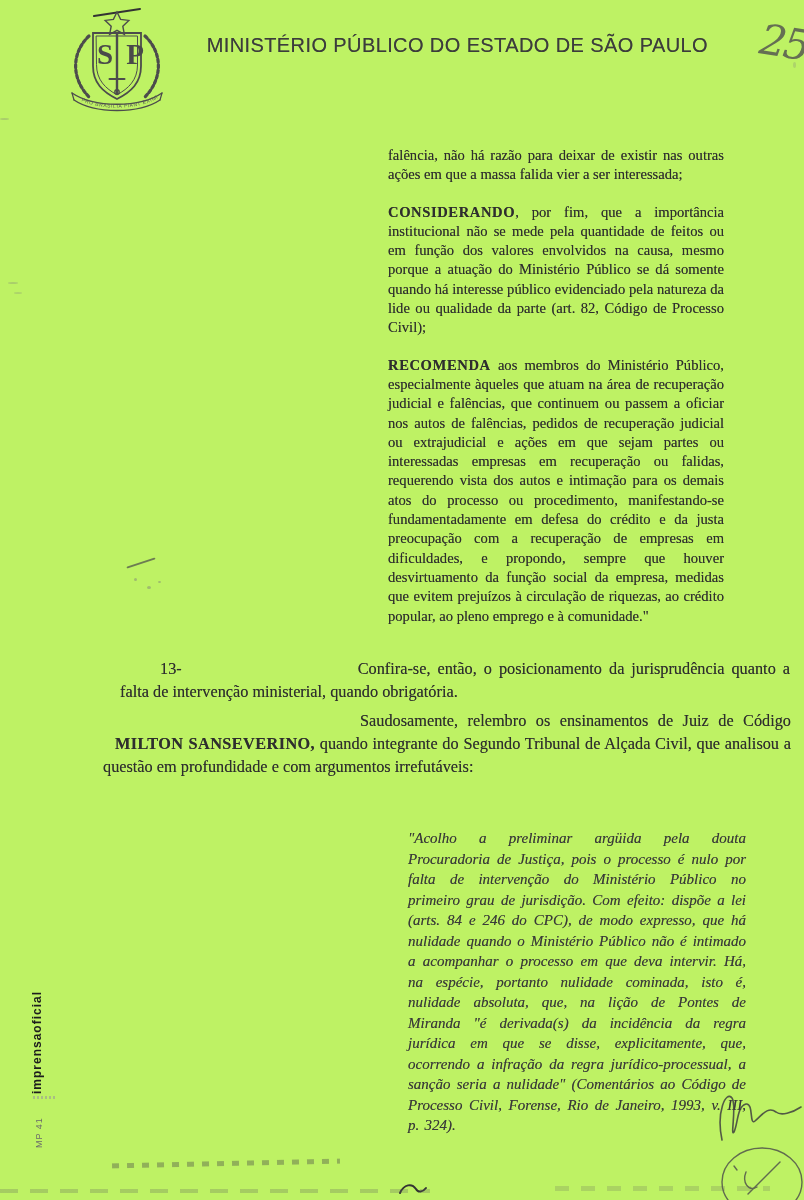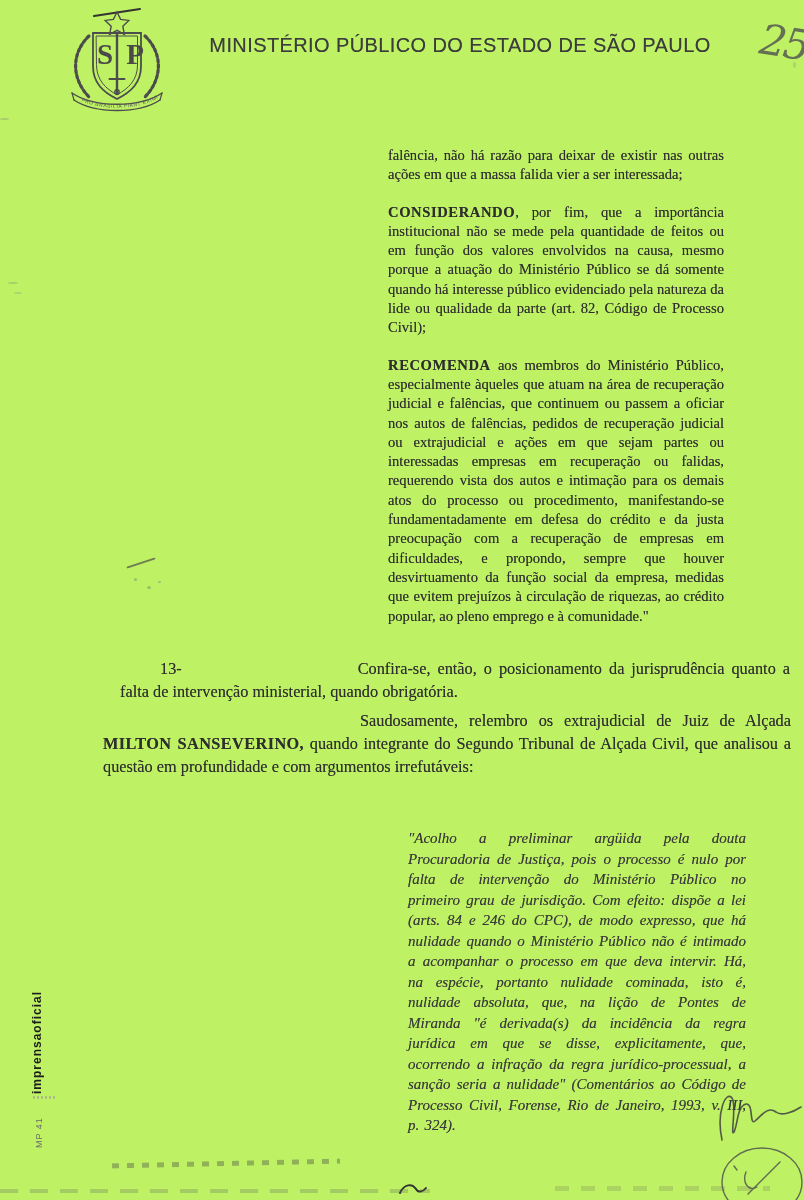--- a/index.html
+++ b/index.html
@@ -10,24 +10,24 @@
     background:#bef264;
     overflow:hidden;
     font-family:"Liberation Serif", serif;
     color:#2e2e2e;
   }
   .ink{ text-shadow:0 0 .45px rgba(40,40,40,.55); }
 
   
   .seal{position:absolute;left:60px;top:6px;width:114px;height:116px;}
   .title{
-    position:absolute;left:204px;top:34px;width:512px;
+    position:absolute;left:196px;top:34px;width:512px;
     font-family:"Liberation Sans", sans-serif;
     font-size:20px;letter-spacing:.4px;color:#3c3c3c;
-    text-align:center;white-space:nowrap;
+    text-align:right;white-space:nowrap;
     text-shadow:0 0 .5px rgba(60,60,60,.6);
   }
   .hw-page-number{
     position:absolute;left:760px;top:18px;
     font-family:"DejaVu Serif", serif;font-style:italic;
     font-size:42px;color:#4f4f4f;opacity:.8;
     transform:rotate(9deg);letter-spacing:-3px;
   }
 
   
@@ -43,21 +43,21 @@
     position:absolute;left:120px;top:658px;width:670px;
     font-size:16.3px;line-height:22.5px;text-align:justify;
     text-indent:40px;
   }
   .tab-gap{display:inline-block;width:176px;}
   .recall{
     position:absolute;left:103px;top:710px;width:688px;
     font-size:16.3px;line-height:22.8px;text-align:justify;
     text-indent:257px;
   }
-  .recall b{letter-spacing:.4px;}
+  .recall b{letter-spacing:.4px;margin-left:12px;}
 
   
   .jquote{
     position:absolute;left:408px;top:828px;width:338px;
     font-size:15px;line-height:20.5px;font-style:italic;
     text-align:justify;word-spacing:1.5px;color:#3a3a3a;
   }
 
   
   .printer{
@@ -148,21 +148,21 @@
     <p><span>falência, não há razão para deixar de existir nas outras ações em que a massa falida vier a ser interessada;</span></p>
     <p><span class="lead">CONSIDERANDO</span><span>, por fim, que a importância institucional não se mede pela quantidade de feitos ou em função dos valores envolvidos na causa, mesmo porque a atuação do Ministério Público se dá somente quando há interesse público evidenciado pela natureza da lide ou qualidade da parte (art. 82, Código de Processo Civil);</span></p>
     <p><span class="lead">RECOMENDA</span><span> aos membros do Ministério Público, especialmente àqueles que atuam na área de recuperação judicial e falências, que continuem ou passem a oficiar nos autos de falências, pedidos de recuperação judicial ou extrajudicial e ações em que sejam partes ou interessadas empresas em recuperação ou falidas, requerendo vista dos autos e intimação para os demais atos do processo ou procedimento, manifestando-se fundamentadamente em defesa do crédito e da justa preocupação com a recuperação de empresas em dificuldades, e propondo, sempre que houver desvirtuamento da função social da empresa, medidas que evitem prejuízos à circulação de riquezas, ao crédito popular, ao pleno emprego e à comunidade."</span></p>
   </div>
 
   <div class="item13 ink">
     <span>13-</span><span class="tab-gap"></span><span>Confira-se, então, o posicionamento da jurisprudência quanto a falta de intervenção ministerial, quando obrigatória.</span>
   </div>
 
   <div class="recall ink">
-    <span>Saudosamente, relembro os extrajudicial de Juiz de Alçada </span><b>MILTON SANSEVERINO,</b><span> quando integrante do Segundo Tribunal de Alçada Civil, que analisou a questão em profundidade e com argumentos irrefutáveis:</span>
+    <span>Saudosamente, relembro os ensinamentos de Juiz de Código </span><b>MILTON SANSEVERINO,</b><span> quando integrante do Segundo Tribunal de Alçada Civil, que analisou a questão em profundidade e com argumentos irrefutáveis:</span>
   </div>
 
   <div class="jquote ink">"Acolho a preliminar argüida pela douta Procuradoria de Justiça, pois o processo é nulo por falta de intervenção do Ministério Público no primeiro grau de jurisdição. Com efeito: dispõe a lei (arts. 84 e 246 do CPC), de modo expresso, que há nulidade quando o Ministério Público não é intimado a acompanhar o processo em que deva intervir. Há, na espécie, portanto nulidade cominada, isto é, nulidade absoluta, que, na lição de Pontes de Miranda "é derivada(s) da incidência da regra jurídica em que se disse, explicitamente, que, ocorrendo a infração da regra jurídico-processual, a sanção seria a nulidade" (Comentários ao Código de Processo Civil, Forense, Rio de Janeiro, 1993, v. III, p. 324).</div>
 
   <div class="printer">imprensaoficial</div>
   <div class="printer-sub smudge"></div>
   <div class="form-code">MP 41</div>
 
   <svg class="hw-svg" style="left:700px;top:1080px;" width="104" height="120" viewBox="700 1080 104 120">
     <g fill="none" stroke="#3f3f3f" stroke-width="1.6" stroke-linecap="round" opacity=".85">

